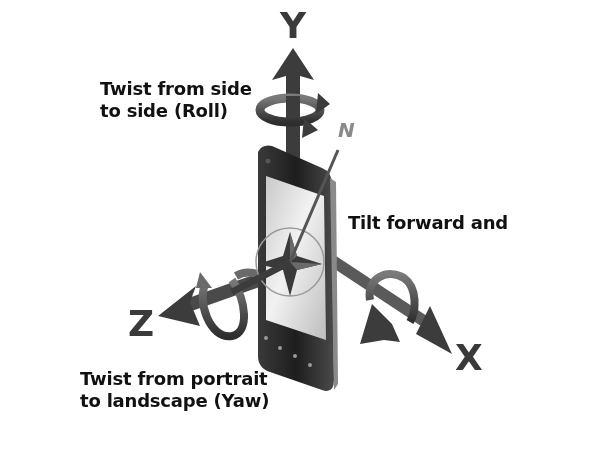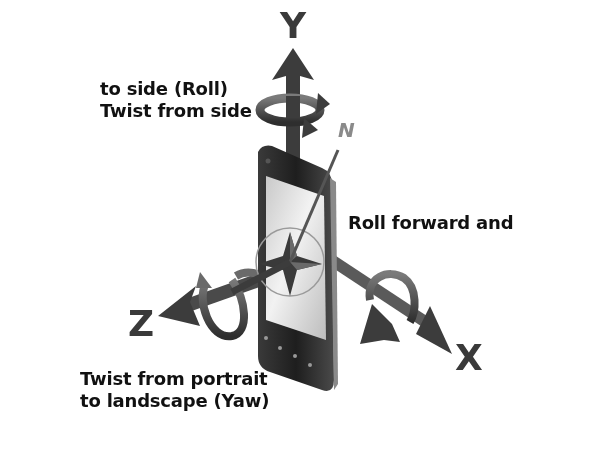--- a/index.html
+++ b/index.html
@@ -86,26 +86,26 @@
       <line x1="290" y1="262" x2="232" y2="292" stroke="#3c3c3c" stroke-width="7"></line>
     </g>
   </svg>
 
   <div class="axis" style="left:280px; top:8px;">Y</div>
   <div class="axis" style="left:455px; top:340px;">X</div>
   <div class="axis" style="left:128px; top:306px;">Z</div>
   <div class="compass-n" style="left:338px; top:120px;">N</div>
 
   <div class="label" style="left:100px; top:78px;">
+    <div>Twist from side</div>
     <div>to side (Roll)</div>
-    <div>Twist from side</div>
   </div>
 
   <div class="label" style="left:348px; top:212px;">
-    <div>Roll forward and</div>
+    <div>Tilt forward and</div>
   </div>
 
   <div class="label" style="left:80px; top:368px;">
     <div>Twist from portrait</div>
     <div>to landscape (Yaw)</div>
   </div>
 
 </div>
 
 </body></html>

